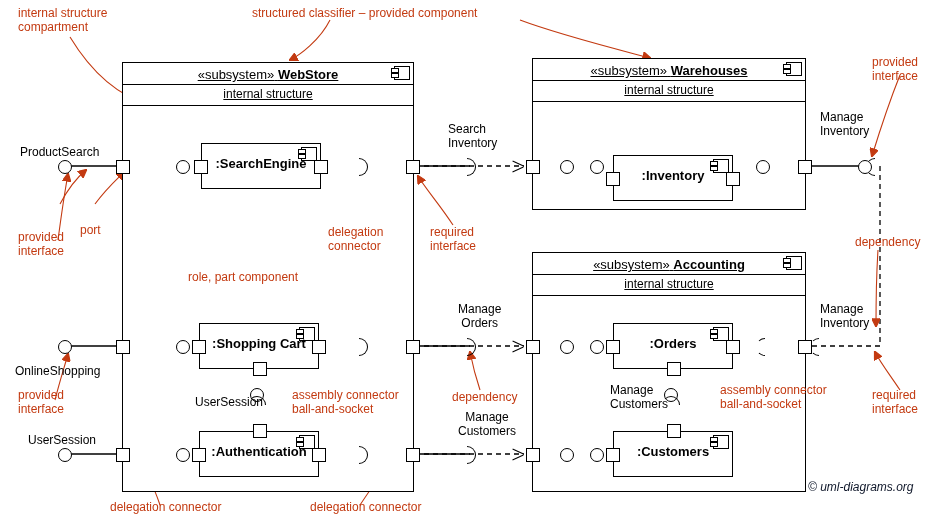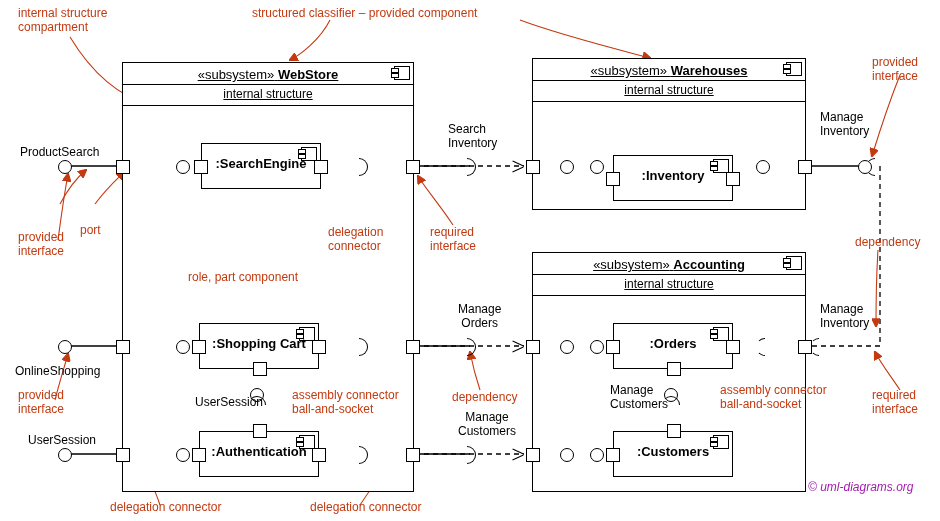--- a/index.html
+++ b/index.html
@@ -126,21 +126,21 @@
   }
   .ann {
     position: absolute;
     font-size: 12px;
     color: #c33a11;
     white-space: nowrap;
   }
   .credit {
     position: absolute;
     font-size: 12px;
-    color: #a21caf;
+    color: #0f172a;
     font-style: italic;
   }
 
   
   svg.lines {
     position: absolute;
     top: 0; left: 0;
     width: 940px; height: 521px;
     pointer-events: none;
   }

